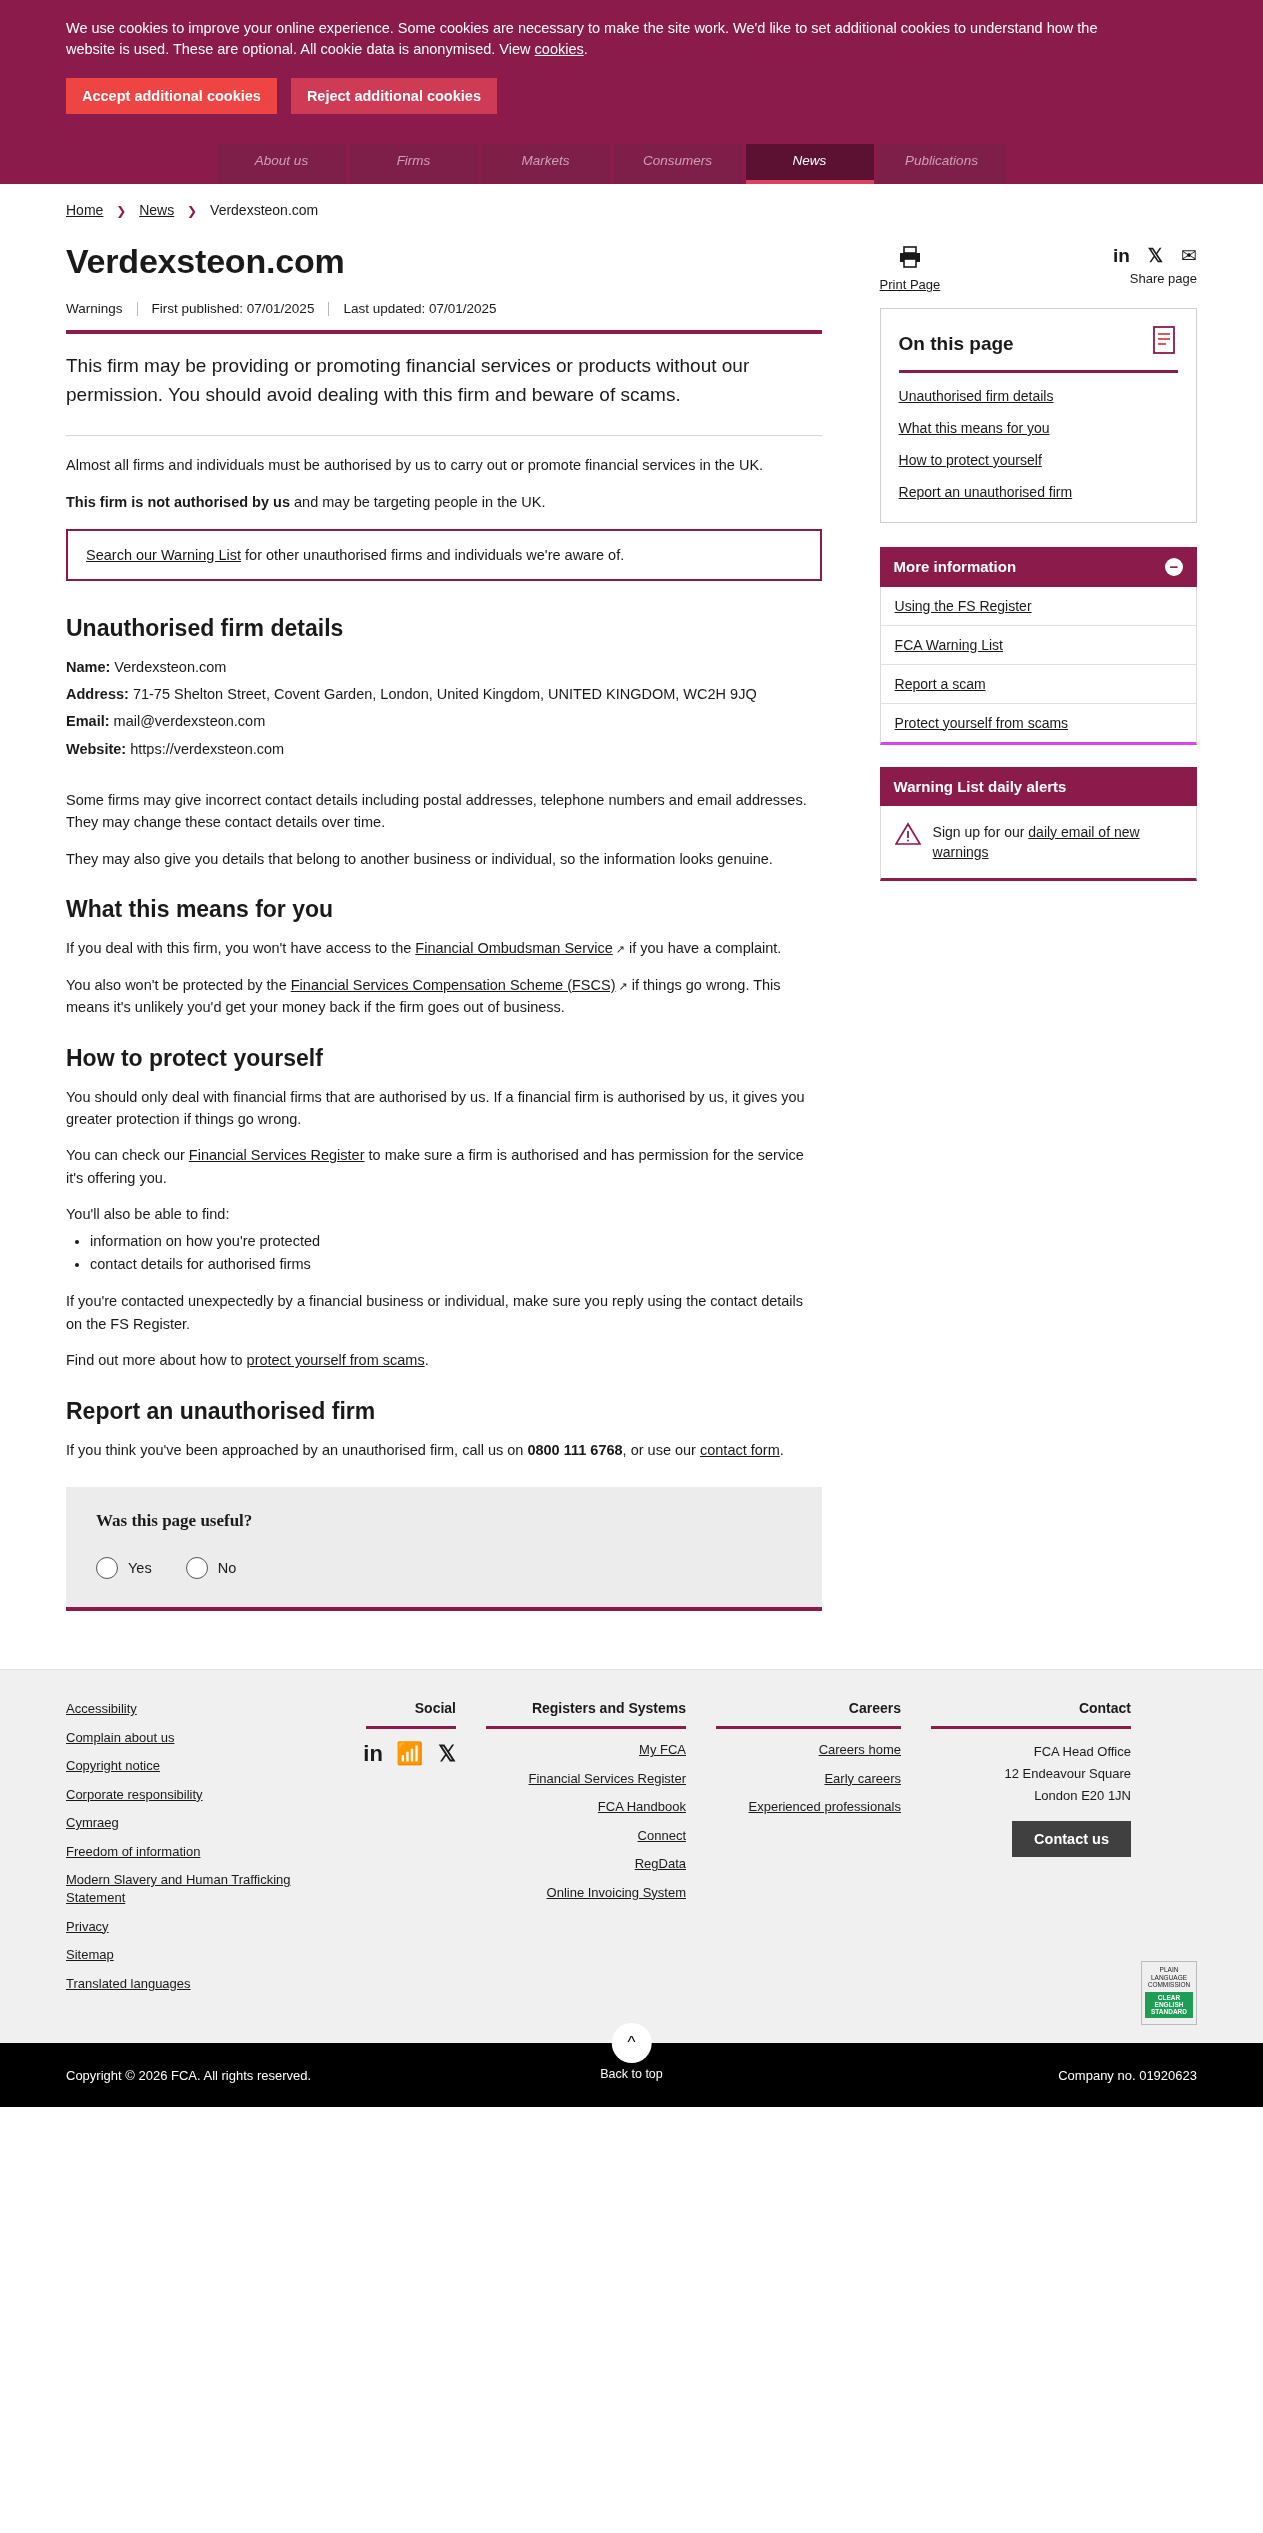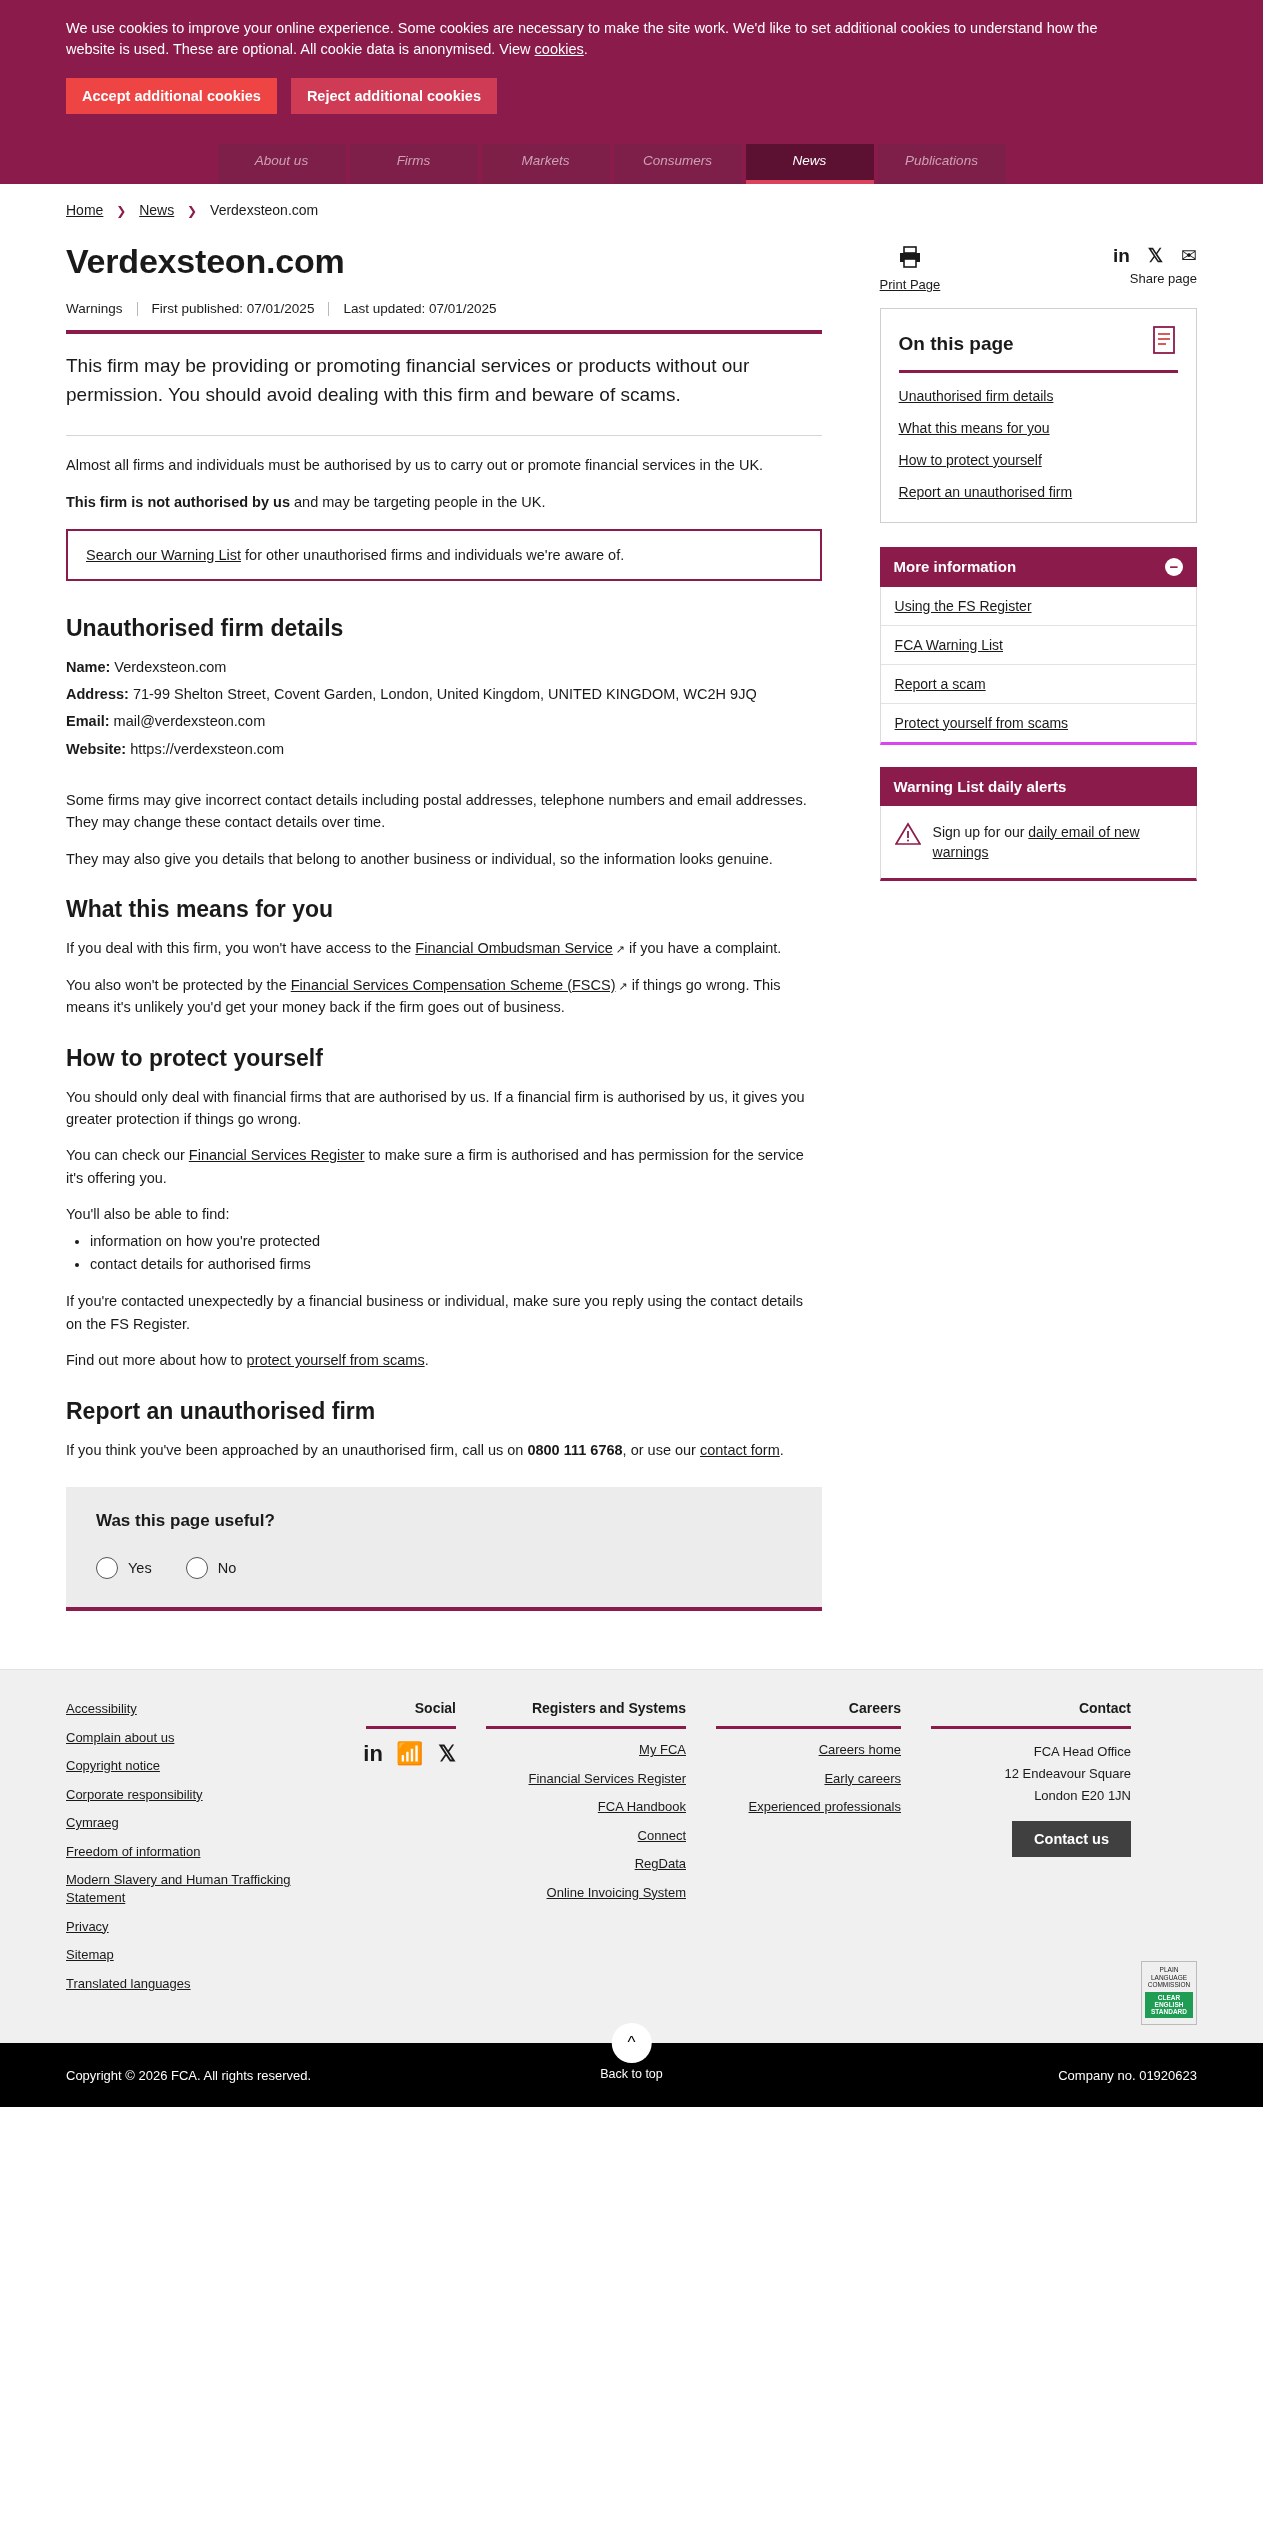--- a/index.html
+++ b/index.html
@@ -135,21 +135,21 @@
   a.inline { text-decoration: underline; }
   .ext-icon { font-size: 11px; margin-left: 3px; }
 
   
   .feedback {
     background:#ececec;
     border-bottom: 4px solid #8b1b4b;
     margin: 26px 0 40px 0;
     padding: 24px 30px 28px 30px;
   }
-  .feedback h3 { font-size: 17px; margin: 0 0 26px 0; font-weight:bold; }
+  .feedback h3 { font-size: 17px; margin: 0 0 26px 0; font-weight:bold;font-family:Liberation Serif, serif; }
   .radios { display:flex; align-items:center; gap: 10px; }
   .radio {
     width: 22px; height:22px; border-radius:50%;
     border: 1.5px solid #555; background:#fff; display:inline-block;
   }
   .radios label { font-size: 14.5px; margin-right: 24px; }
 
   
   .share-row {
     display:flex; align-items:flex-start; justify-content:space-between;
@@ -311,21 +311,21 @@
         <a href="#" class="inline">Search our Warning List</a><span> for other unauthorised firms and individuals we're aware of.</span>
       </div>
 
       <h2 class="sec">Unauthorised firm details</h2>
       <p class="kv">
         <b>Name:</b>
         <span>Verdexsteon.com</span>
       </p>
       <p class="kv">
         <b>Address:</b>
-        <span>71-99 Shelton Street, Covent Garden, London, United Kingdom, UNITED KINGDOM, WC2H 9JQ</span>
+        <span>71-75 Shelton Street, Covent Garden, London, United Kingdom, UNITED KINGDOM, WC2H 9JQ</span>
       </p>
       <p class="kv">
         <b>Email:</b>
         <span>mail@verdexsteon.com</span>
       </p>
       <p class="kv" style="margin-bottom:28px;">
         <b>Website:</b>
         <span>https://verdexsteon.com</span>
       </p>
       <p class="body">Some firms may give incorrect contact details including postal addresses, telephone numbers and email addresses. They may change these contact details over time.</p>

